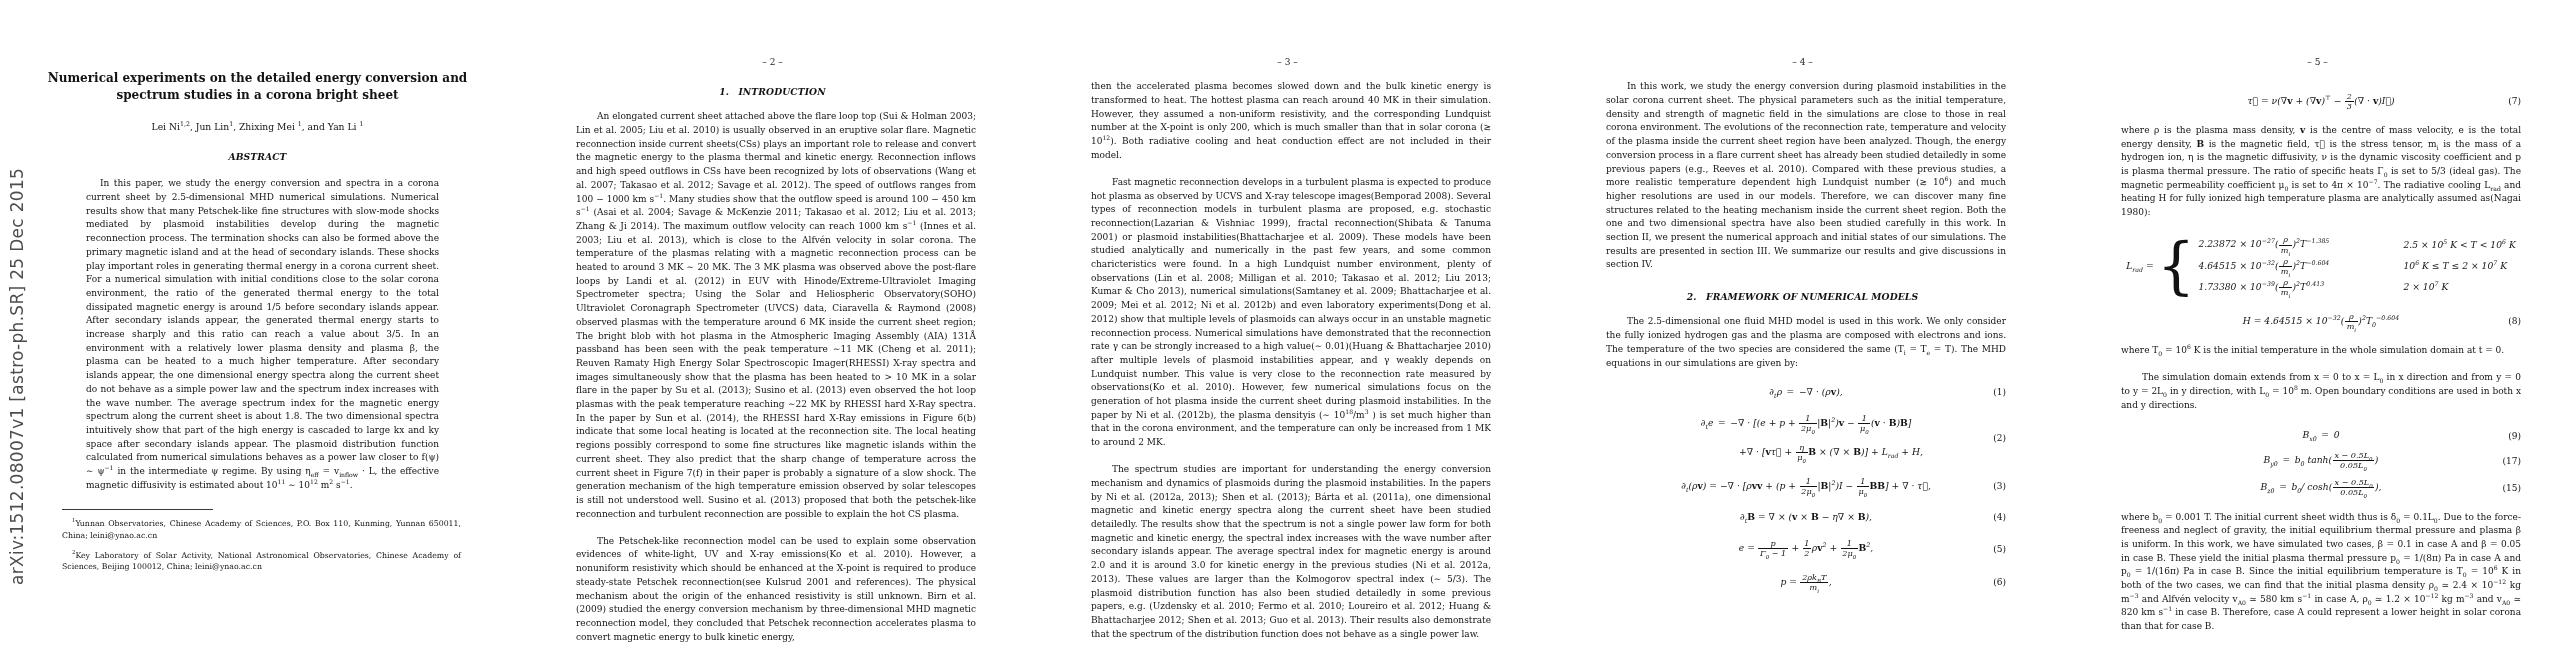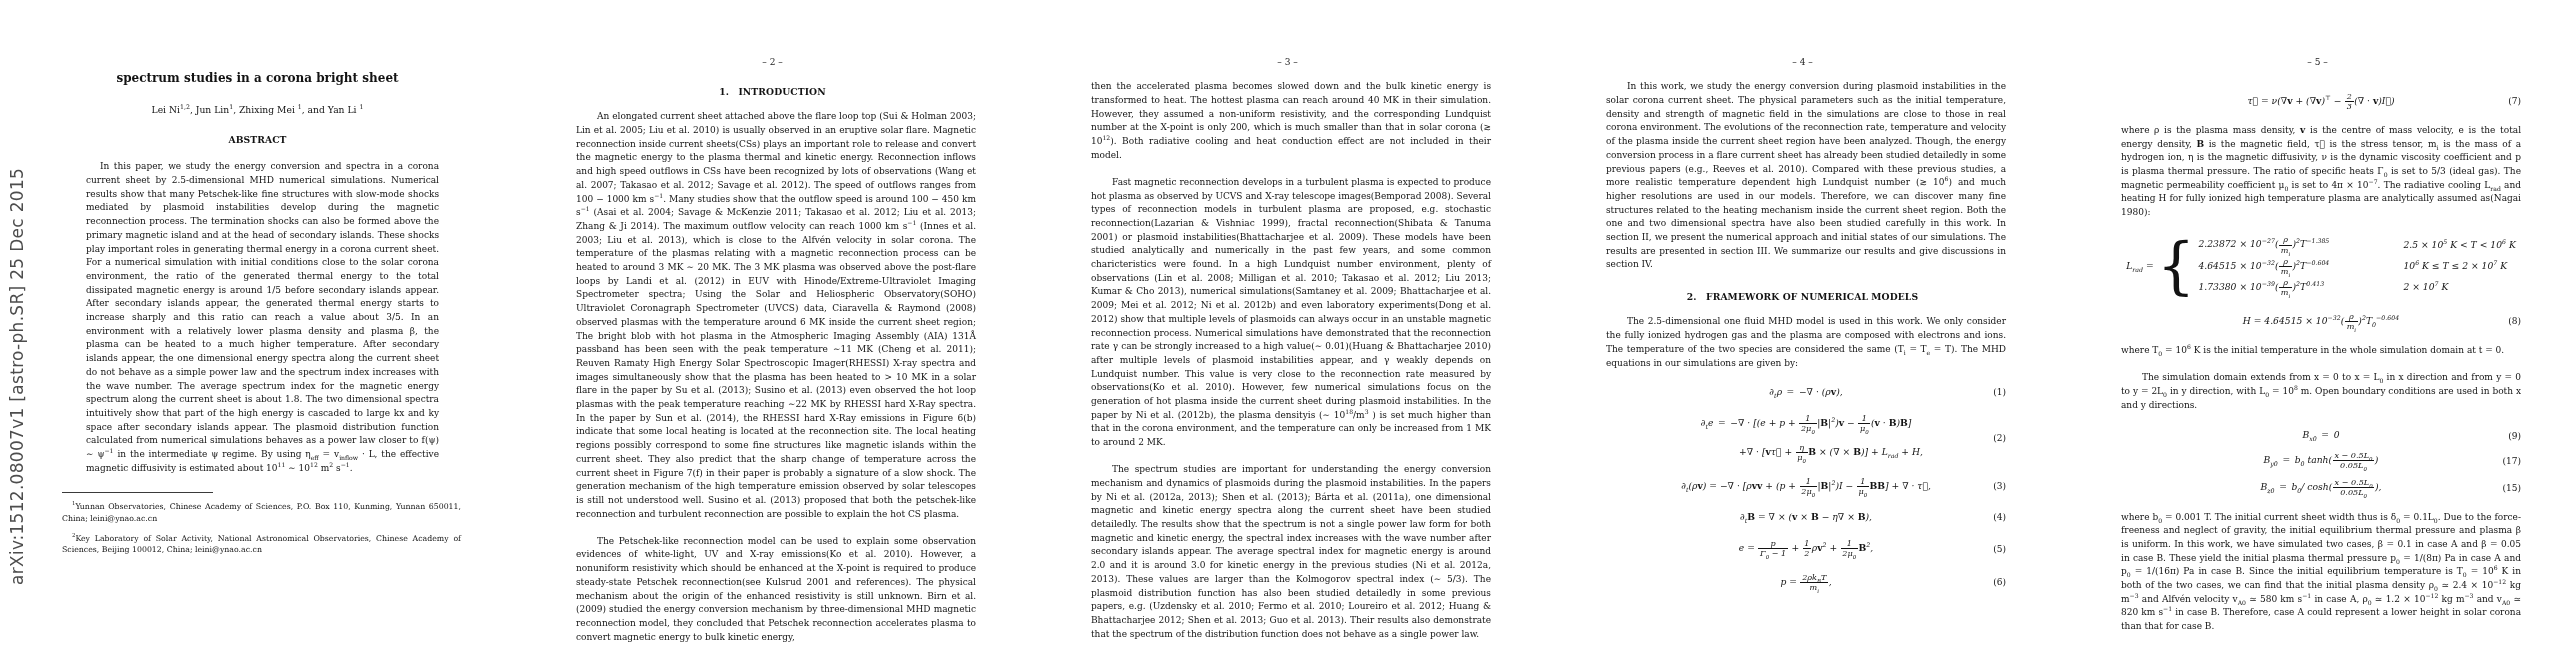--- a/index.html
+++ b/index.html
@@ -17,21 +17,21 @@
     position:absolute;left:6.7px;top:585px;
     transform:rotate(-90deg);transform-origin:0 0;
     white-space:nowrap;
     font-family:"DejaVu Sans","Liberation Sans",sans-serif;
     font-size:17px;color:#4d4d4d;letter-spacing:0.3px;z-index:5;
   }
 
   
   .ttl{margin:70px 39px 0;text-align:center;font-weight:bold;font-size:12px;line-height:17px;}
   .auth{margin-top:16.7px;text-align:center;font-size:9.2px;}
-  .shead{text-align:center;font-weight:bold;font-size:9.2px;margin-top:19px;letter-spacing:0.1px;}
+  .shead{text-align:center;font-weight:bold;font-size:9.2px;margin-top:19px;letter-spacing:0.1px;font-style:italic;}
 
   
   .p{font-size:9px;line-height:13.7px;text-align:justify;margin:13.3px 54px 0 61px;hyphens:auto;}
   .p.ind{text-indent:21px;}
   .p.narrow{margin:15.6px 76px 0 86px;}
   .p.narrow.ind{text-indent:14px;}
   .subj{margin-top:14.5px;}
   .subj i{font-style:italic;margin-right:5.6px;}
 
   .frule{border-top:0.7px solid #3a3a3a;width:151px;margin:16.7px 0 0 62px;height:0;}
@@ -65,20 +65,21 @@
   .eqr .num{position:absolute;right:0;top:50%;transform:translateY(-50%);font-style:normal;font-size:9px;}
 </style>
 </head>
 <body>
 
 <div class="canvas">
   <div class="arxiv">arXiv:1512.08007v1  [astro-ph.SR]  25 Dec 2015</div>
   <div id="pages">
       <div class="page">
         <div class="ttl">
+          <div>Numerical experiments on the detailed energy conversion and</div>
           <div>spectrum studies in a corona bright sheet</div>
         </div>
         <div class="auth">Lei Ni<sup>1,2</sup>, Jun Lin<sup>1</sup>, Zhixing Mei <sup>1</sup>, and Yan Li <sup>1</sup></div>
         <div class="shead">ABSTRACT</div>
         <div class="p ind narrow">In this paper, we study the energy conversion and spectra in a corona current sheet by 2.5-dimensional MHD numerical simulations.  Numerical results show that many Petschek-like fine structures with slow-mode shocks mediated by plasmoid instabilities develop during the magnetic reconnection process. The termination shocks can also be formed above the primary magnetic island and at the head of secondary islands. These shocks play important roles in generating thermal energy in a corona current sheet. For a numerical simulation with initial conditions close to the solar corona environment, the ratio of the generated thermal energy to the total dissipated magnetic energy is around 1/5 before secondary islands appear.  After secondary islands appear, the generated thermal energy starts to increase sharply and this ratio can reach a value about 3/5. In an environment with a relatively lower plasma density and plasma β, the plasma can be heated to a much higher temperature. After secondary islands appear, the one dimensional energy spectra along the current sheet do not behave as a simple power law and the spectrum index increases with the wave number. The average spectrum index for the magnetic energy spectrum along the current sheet is about 1.8.  The two dimensional spectra intuitively show that part of the high energy is cascaded to large kx and ky space after secondary islands appear.  The plasmoid distribution function calculated from numerical simulations behaves as a power law closer to f(ψ) ∼ ψ<sup>−1</sup> in the intermediate ψ regime. By using η<sub>eff</sub> = v<sub>inflow</sub> · L, the effective magnetic diffusivity is estimated about 10<sup>11</sup> ∼ 10<sup>12</sup> m<sup>2</sup> s<sup>−1</sup>.</div>
         <div class="frule"></div>
         <div class="fnote"><sup>1</sup>Yunnan Observatories, Chinese Academy of Sciences, P.O. Box 110, Kunming, Yunnan 650011, China; leini@ynao.ac.cn</div>
         <div class="fnote"><sup>2</sup>Key Laboratory of Solar Activity, National Astronomical Observatories, Chinese Academy of Sciences, Beijing 100012, China; leini@ynao.ac.cn</div>
       </div>
       <div class="page">

